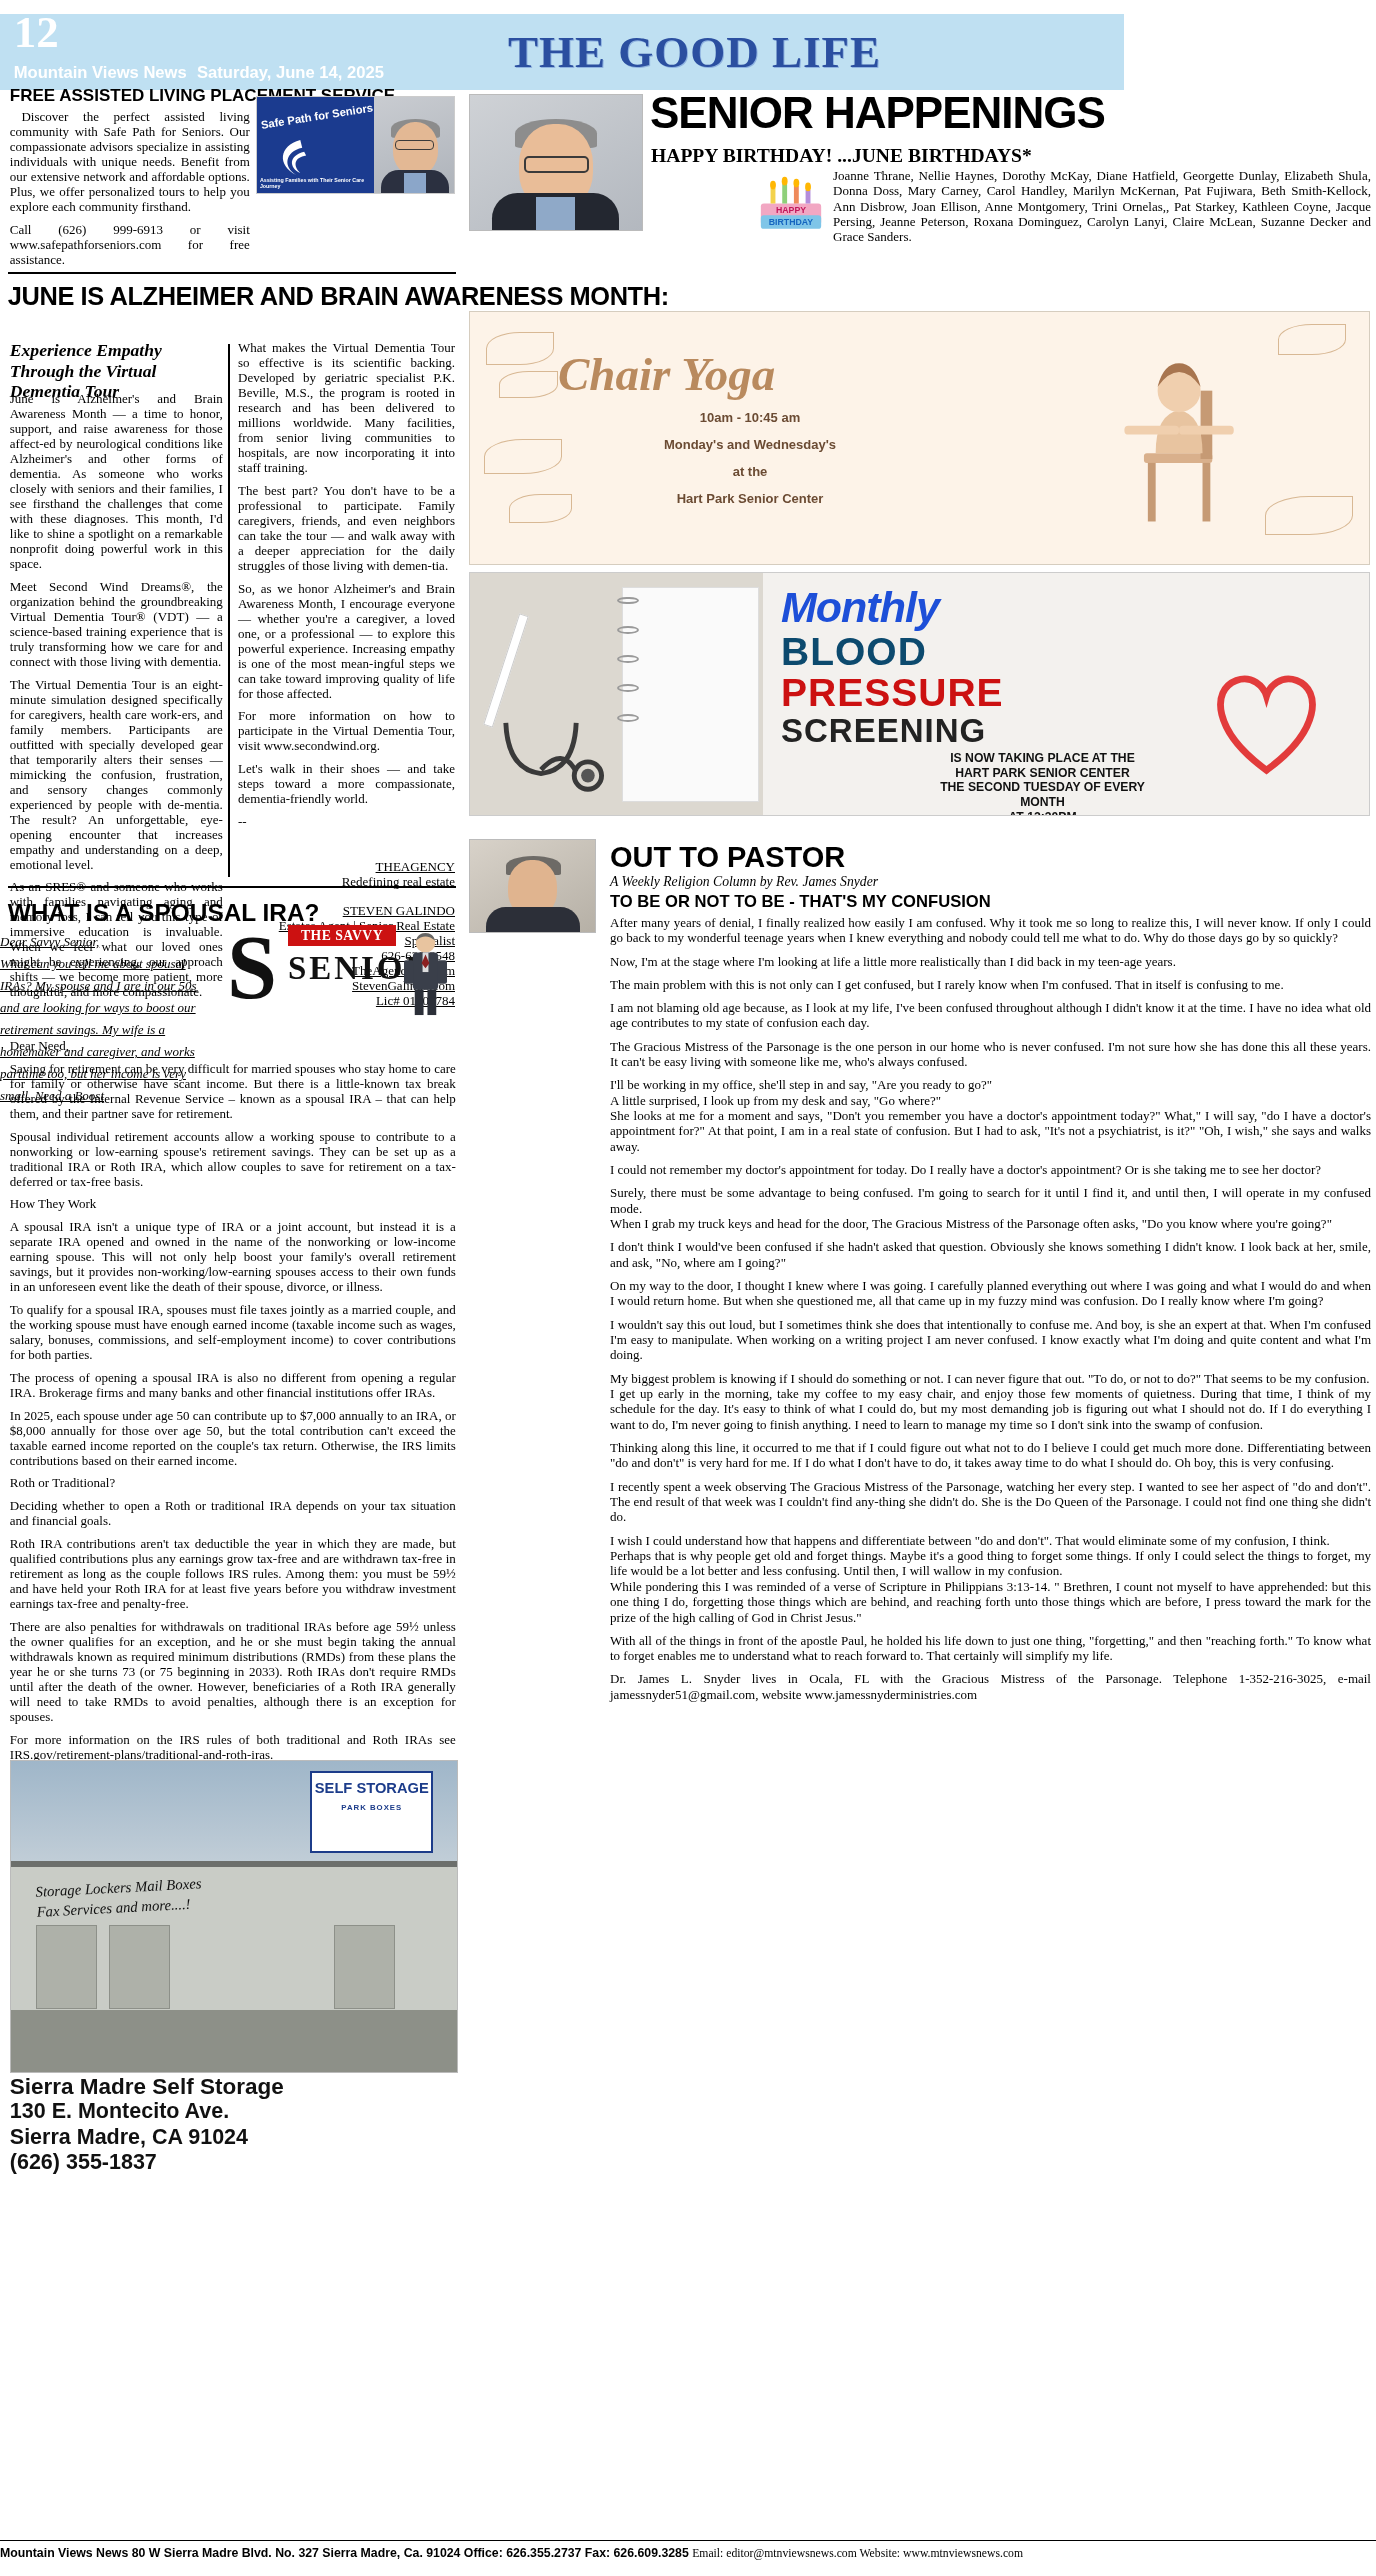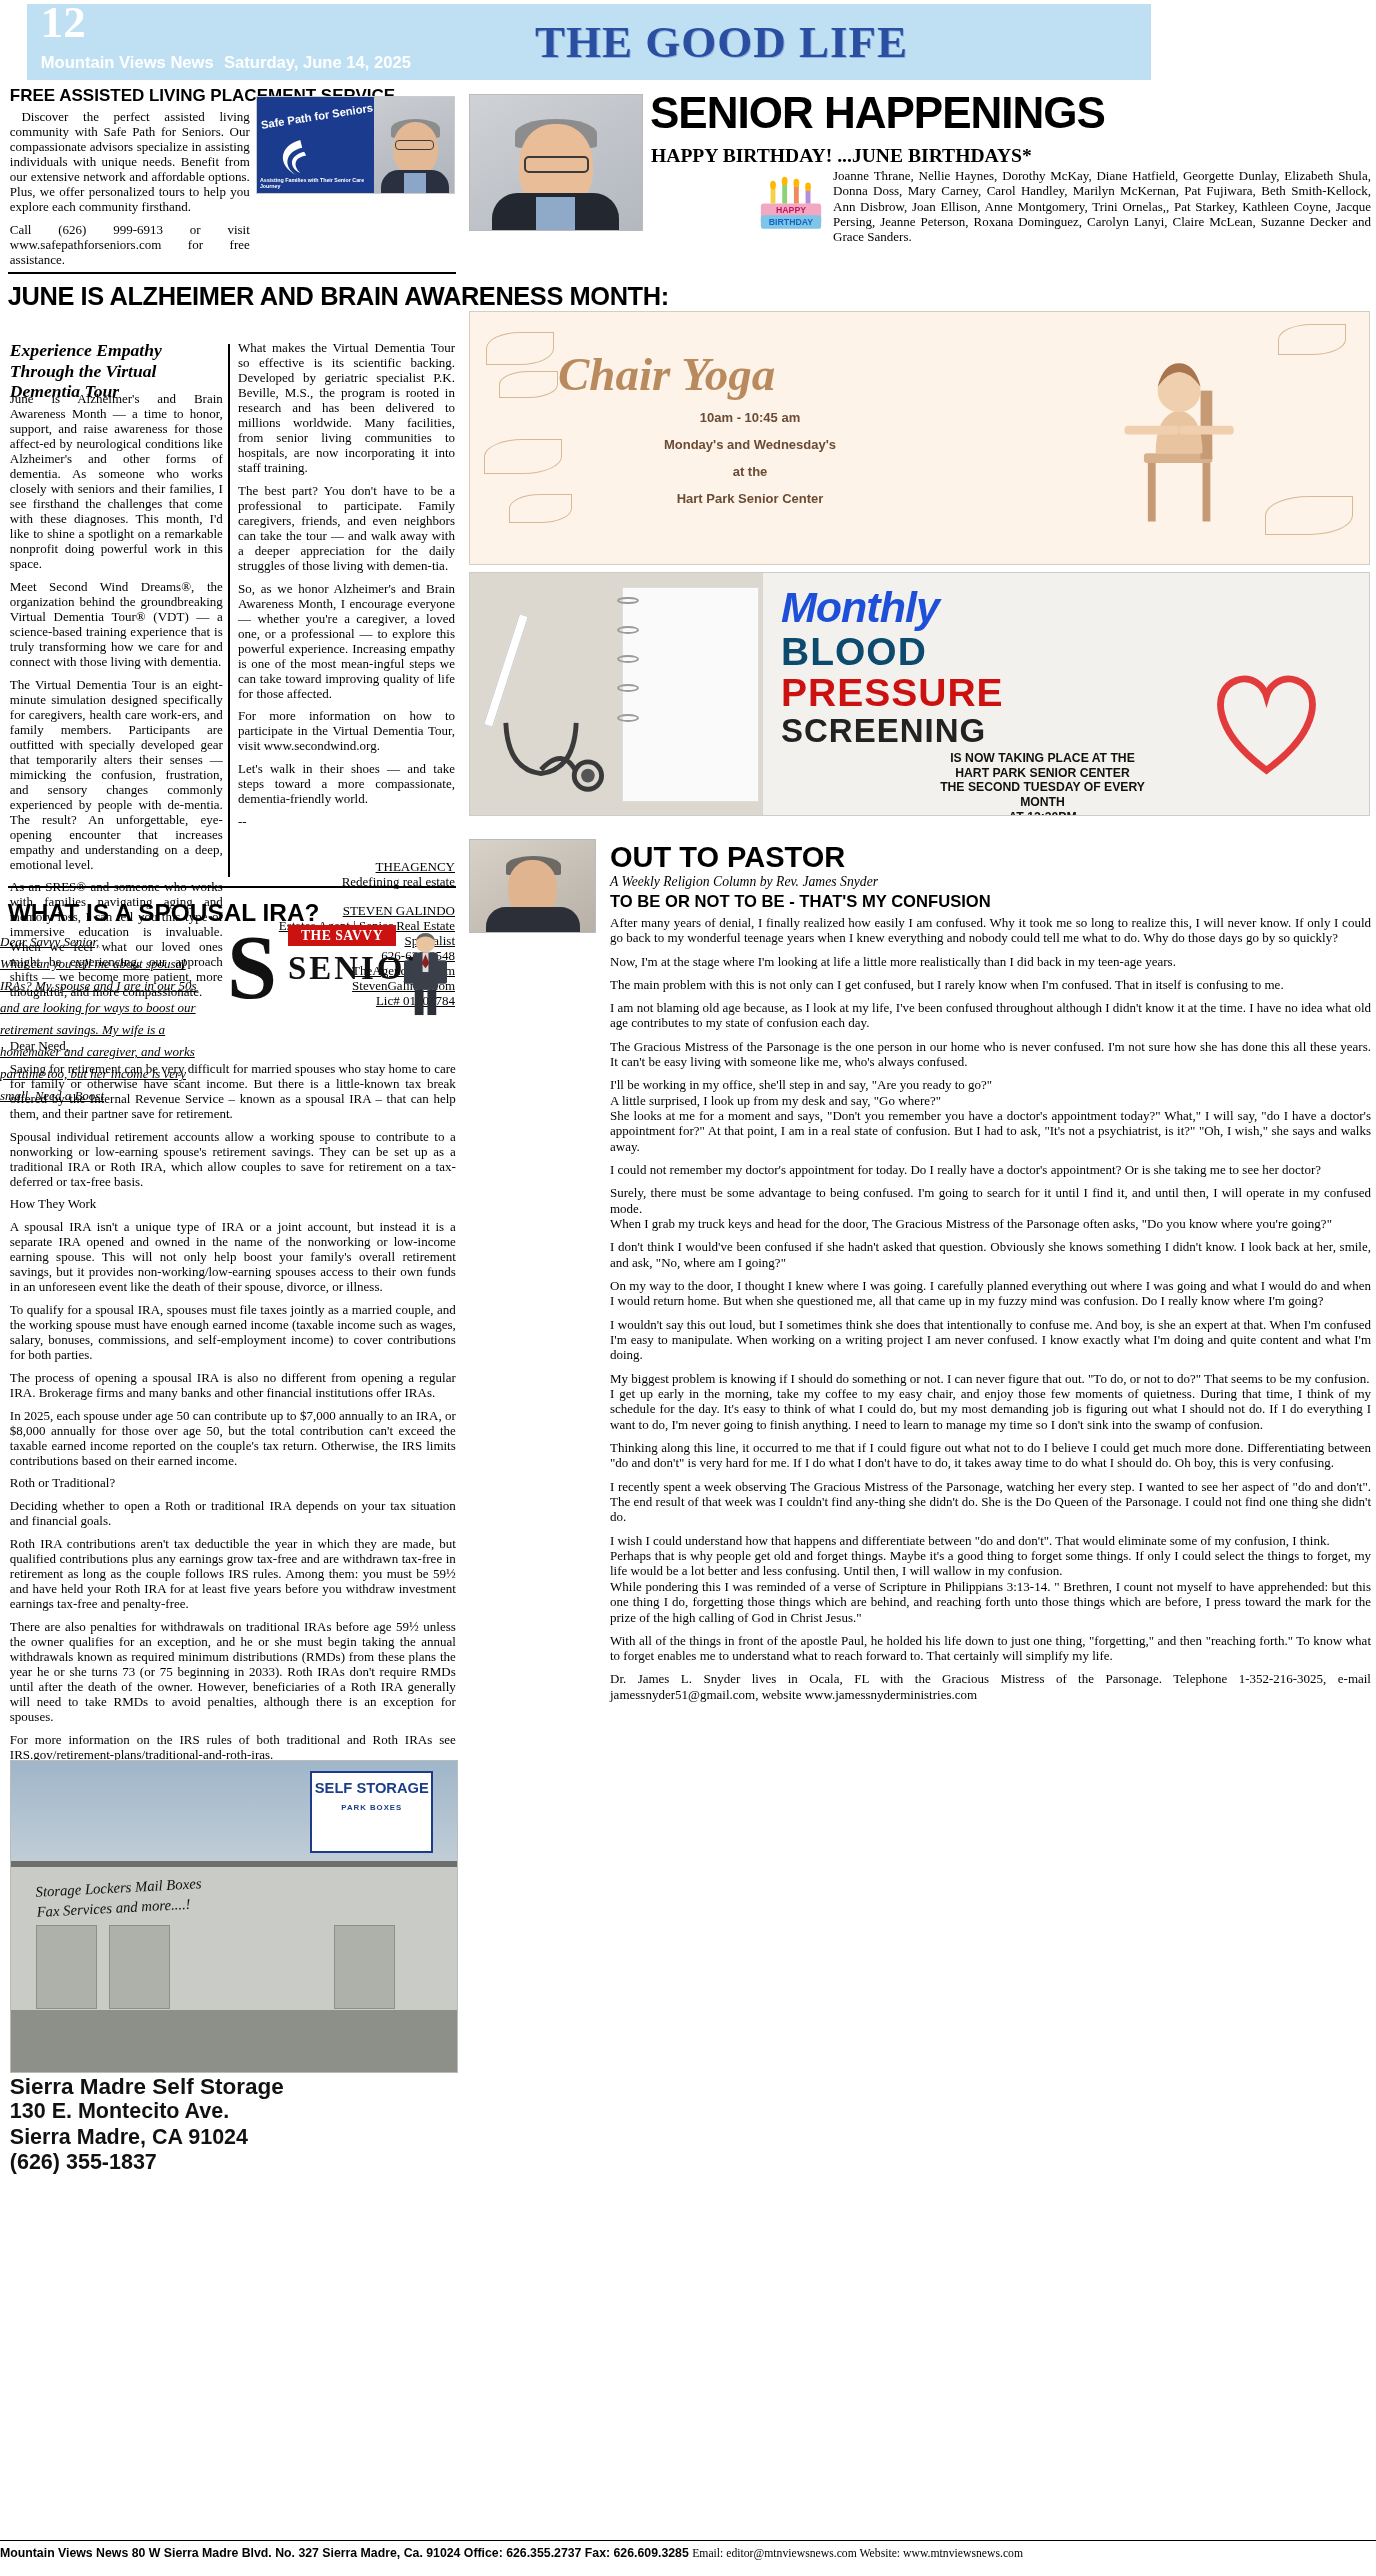--- a/index.html
+++ b/index.html
@@ -9,23 +9,22 @@
     background:#ffffff;
     font-family:"Liberation Serif", serif;
     color:#000;
     position:relative;
     overflow:hidden;
   }
   .page { position:relative; width:1376px; height:2576px; }
 
   
   .masthead {
-    position:absolute; left:0; top:4px; width:1124px; height:76px;
+    position:absolute; left:0; top:14px; width:1124px; height:76px;
     background:#bfe0f2;
-    margin-left:27px;
   }
   .mh-page-no {
     position:absolute; left:13.7px; top:-3.9px;
     font-family:"Liberation Serif", serif;
     font-size:45px; font-weight:bold; color:#ffffff; line-height:1;
   }
   .mh-paper {
     position:absolute; left:13.7px; top:49px;
     font-family:"Liberation Sans", sans-serif;
     font-size:16.6px; font-weight:bold; color:#ffffff; white-space:nowrap;

